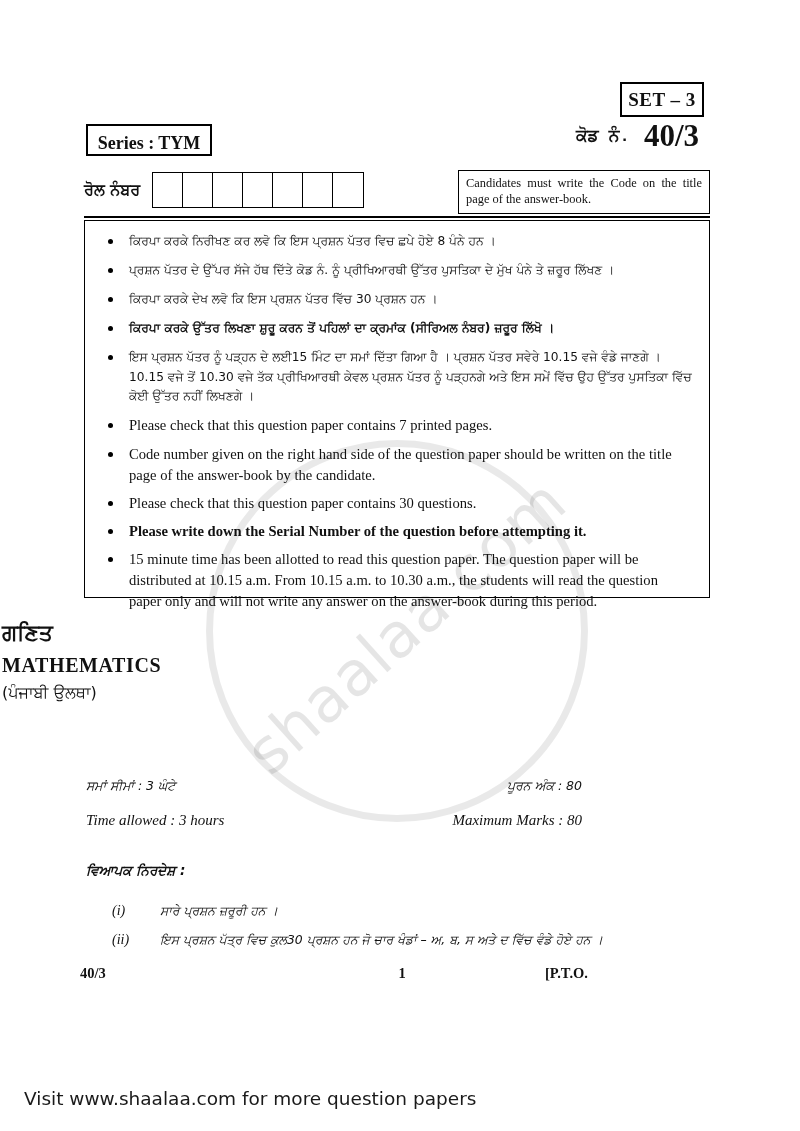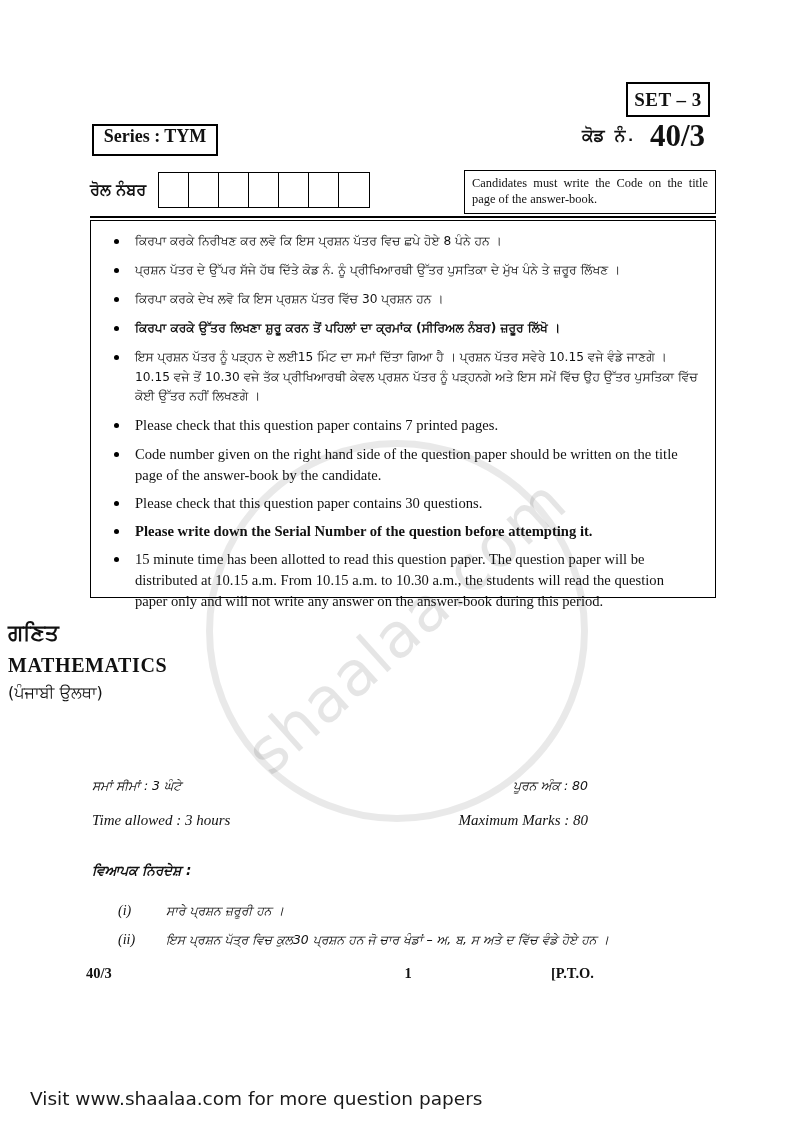--- a/index.html
+++ b/index.html
@@ -48,21 +48,21 @@
     letter-spacing: 1px;
     color: rgba(0,0,0,0.10);
     transform: rotate(-42deg);
     transform-origin: center center;
     white-space: nowrap;
   }
 
   
   #content {
     position: absolute;
-    left: 8px; top: 0;
+    left: 2px; top: 0;
     width: 664px; height: 1131px;
     z-index: 10;
   }
 
   .abs { position: absolute; }
 
   
   #set-box {
     left: 618px; top: 82px;
     width: 84px; height: 35px;
@@ -72,21 +72,21 @@
     letter-spacing: 0.5px;
     box-sizing: border-box;
     background: #fff;
   }
 
   
   #series-box {
     left: 84px; top: 124px;
     width: 126px; height: 32px;
     border: 2px solid #000;
-    display: flex; align-items: flex-start; justify-content: center;
+    display: flex; align-items: flex-end; justify-content: center;
     font-weight: bold; font-size: 18px;
     box-sizing: border-box;
     background: #fff;
   }
 
   
   #code-label {
     left: 574px; top: 126px;
     font-size: 17px;
     font-family: Liberation Mono, monospace;

